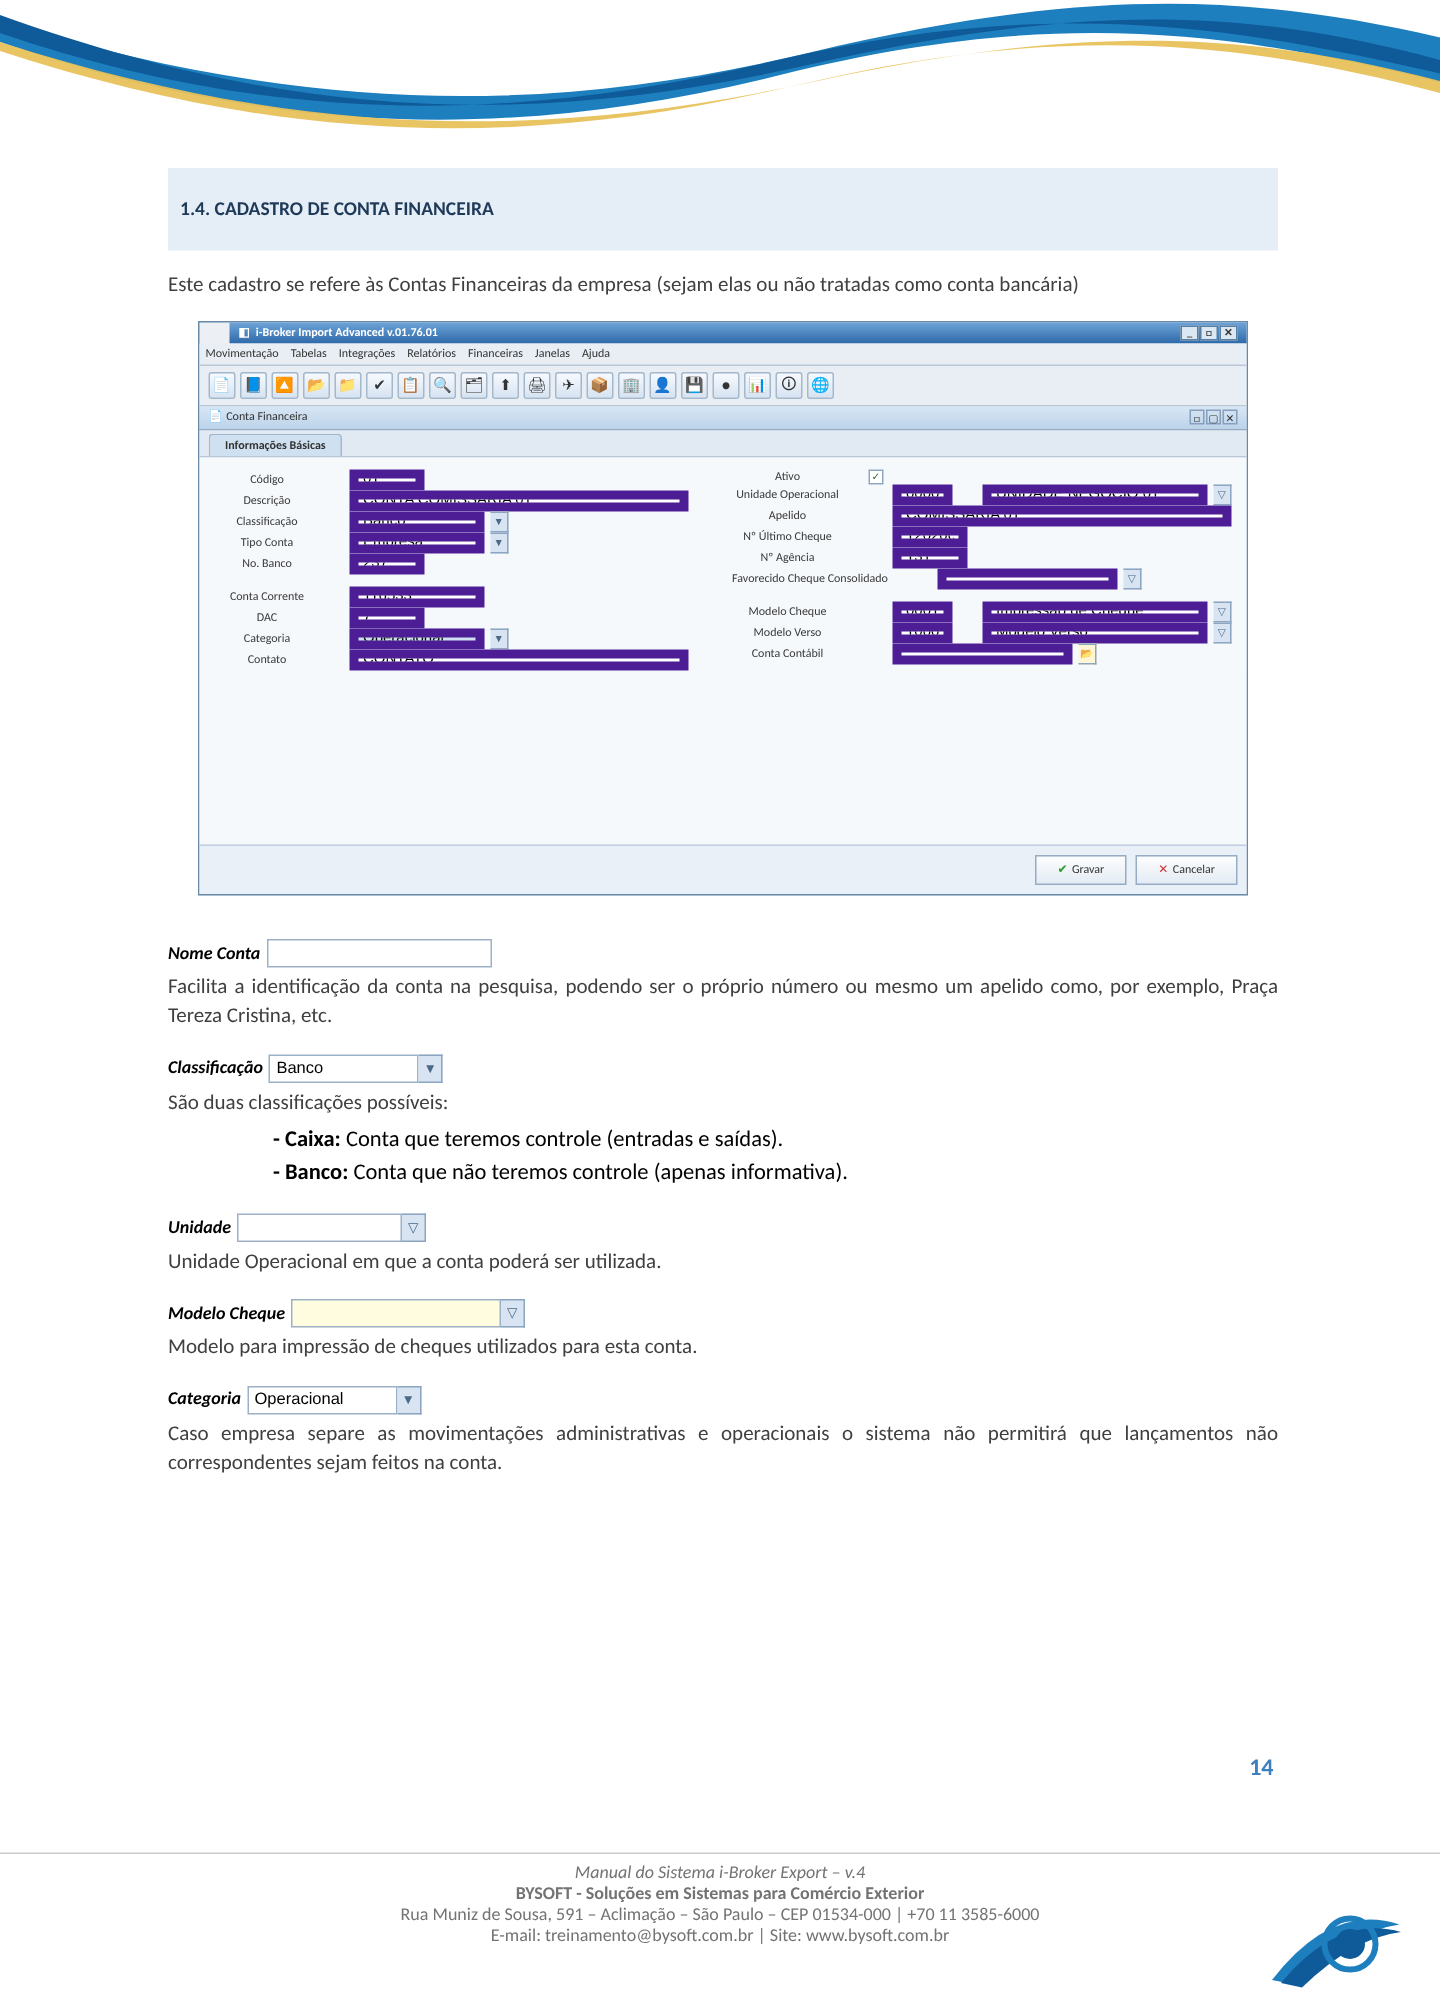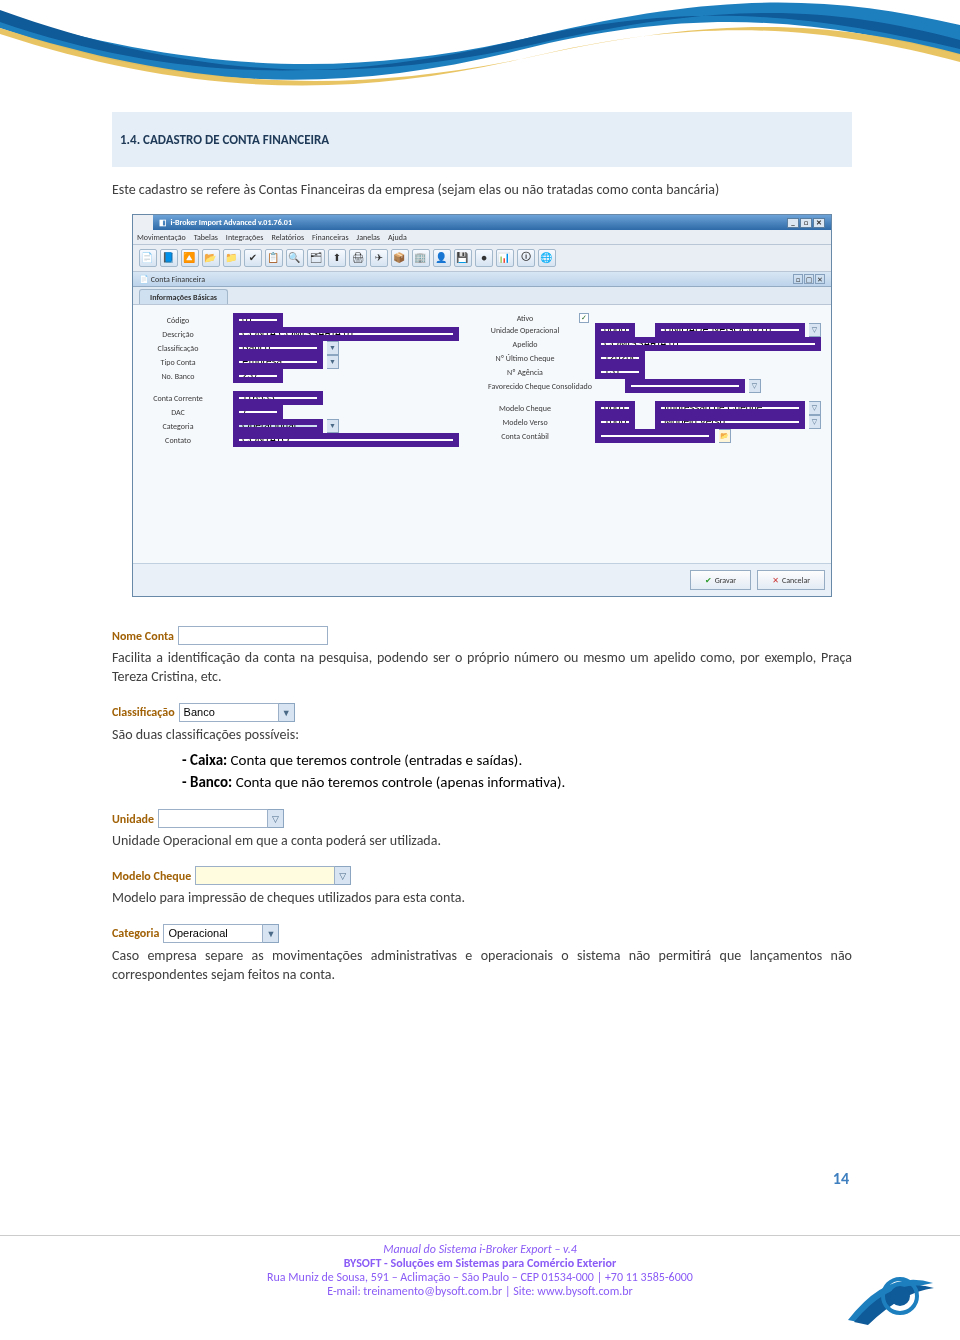--- a/index.html
+++ b/index.html
@@ -193,21 +193,22 @@
     .snippet {
       display: inline-flex;
       align-items: center;
       font-size: 12px;
       color: #333;
       margin-bottom: 4px;
     }
     .snippet .slabel {
       font-weight: bold;
       margin-right: 4px;
-      color: #a16207;
+      color: #000000;
+      font-style: italic;
     }
     .snippet input {
       height: 19px;
       border: 1px solid #9cb1c7;
       background: #fff;
       font-size: 11px;
       padding: 0 4px;
     }
     .snippet .sdd {
       width: 16px; height: 19px;
@@ -239,21 +240,21 @@
     }
 
     
     .footer {
       position: absolute;
       bottom: 42px;
       left: 0;
       width: 960px;
       text-align: center;
       font-size: 12px;
-      color: #8b5cf6;
+      color: #737373;
       border-top: 1px solid #ccc;
       padding-top: 6px;
     }
     .footer .line2 { font-weight: bold; }
 
     .footer-logo {
       position: absolute;
       right: 22px;
       bottom: 12px;
     }

